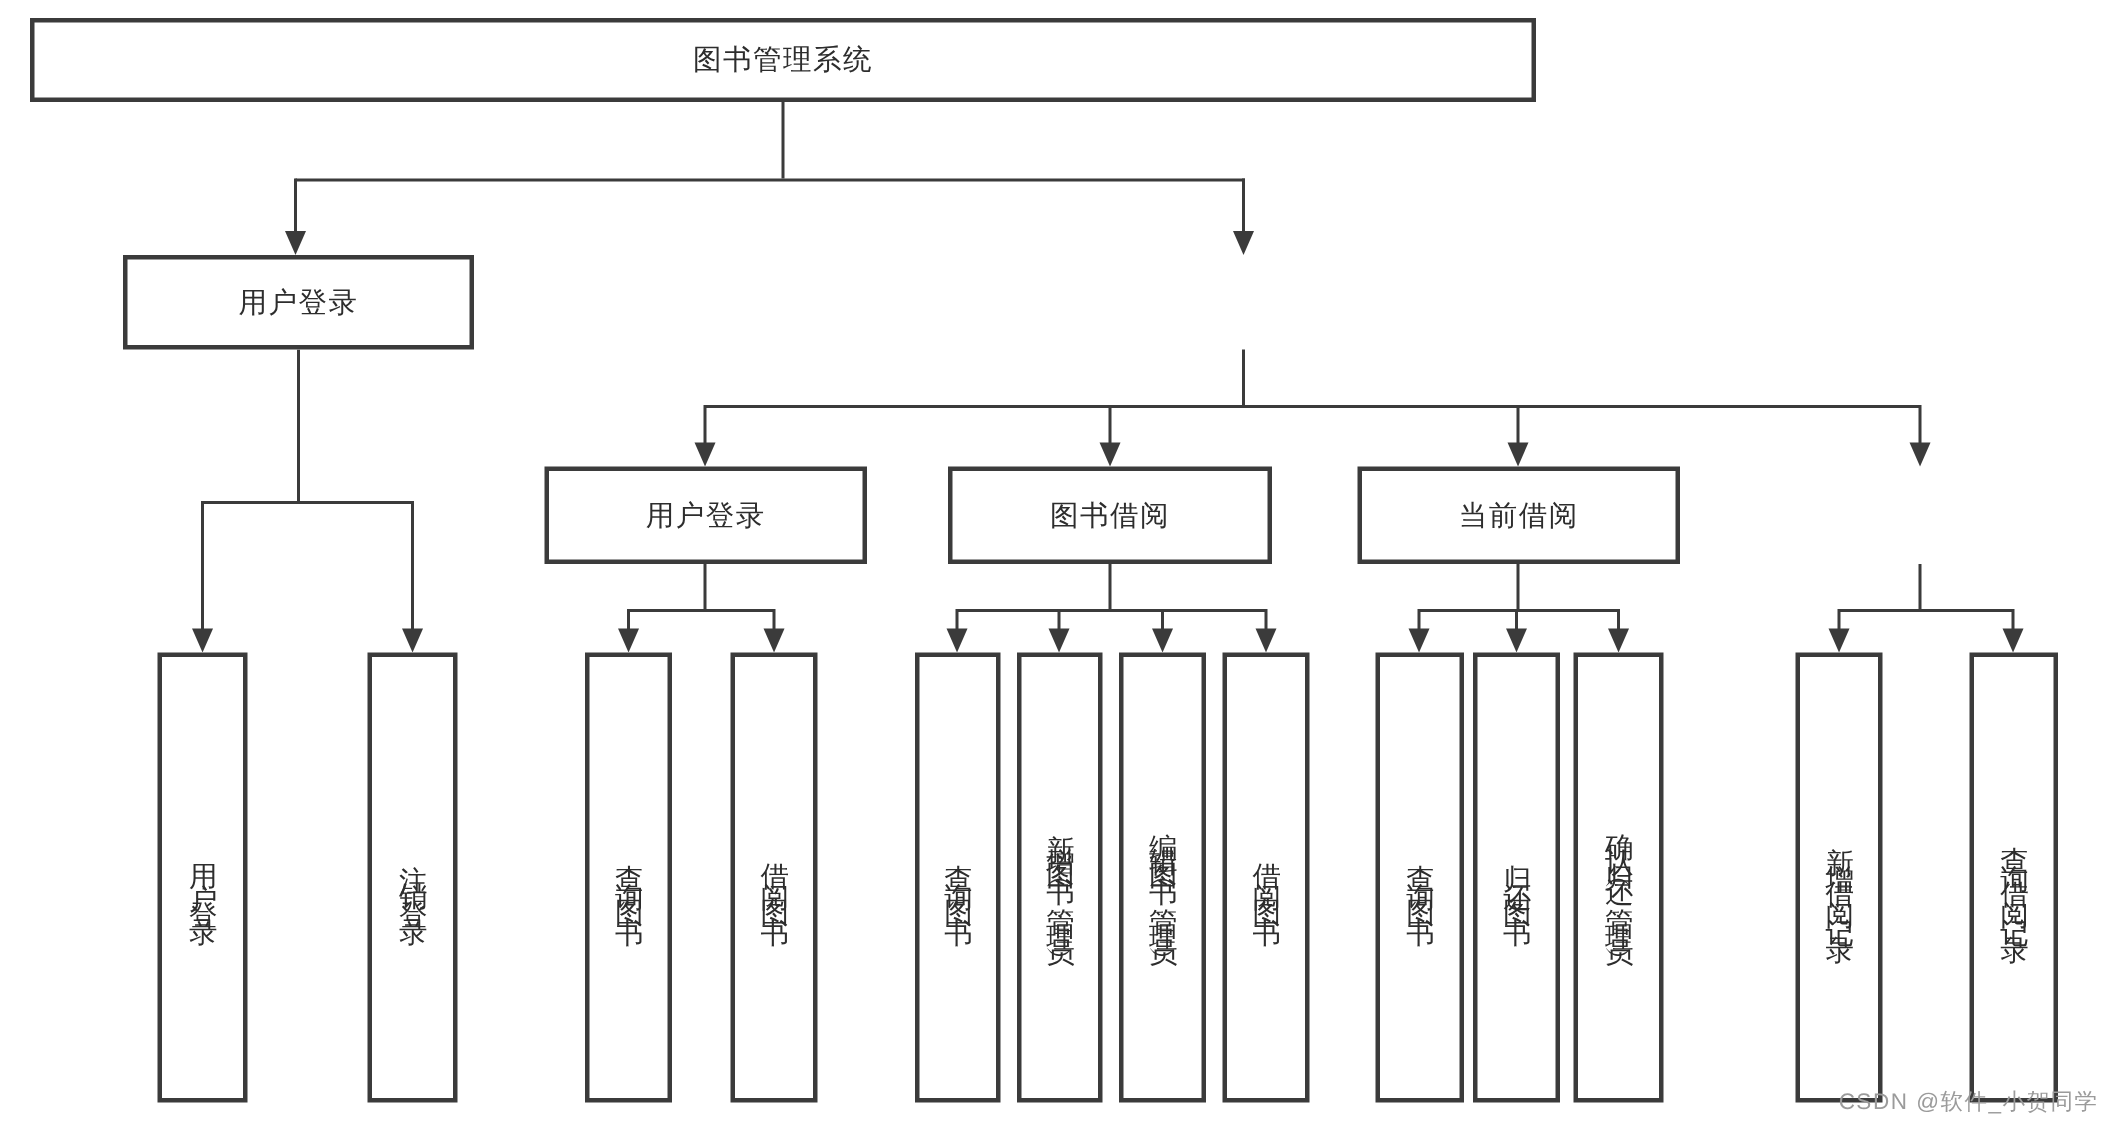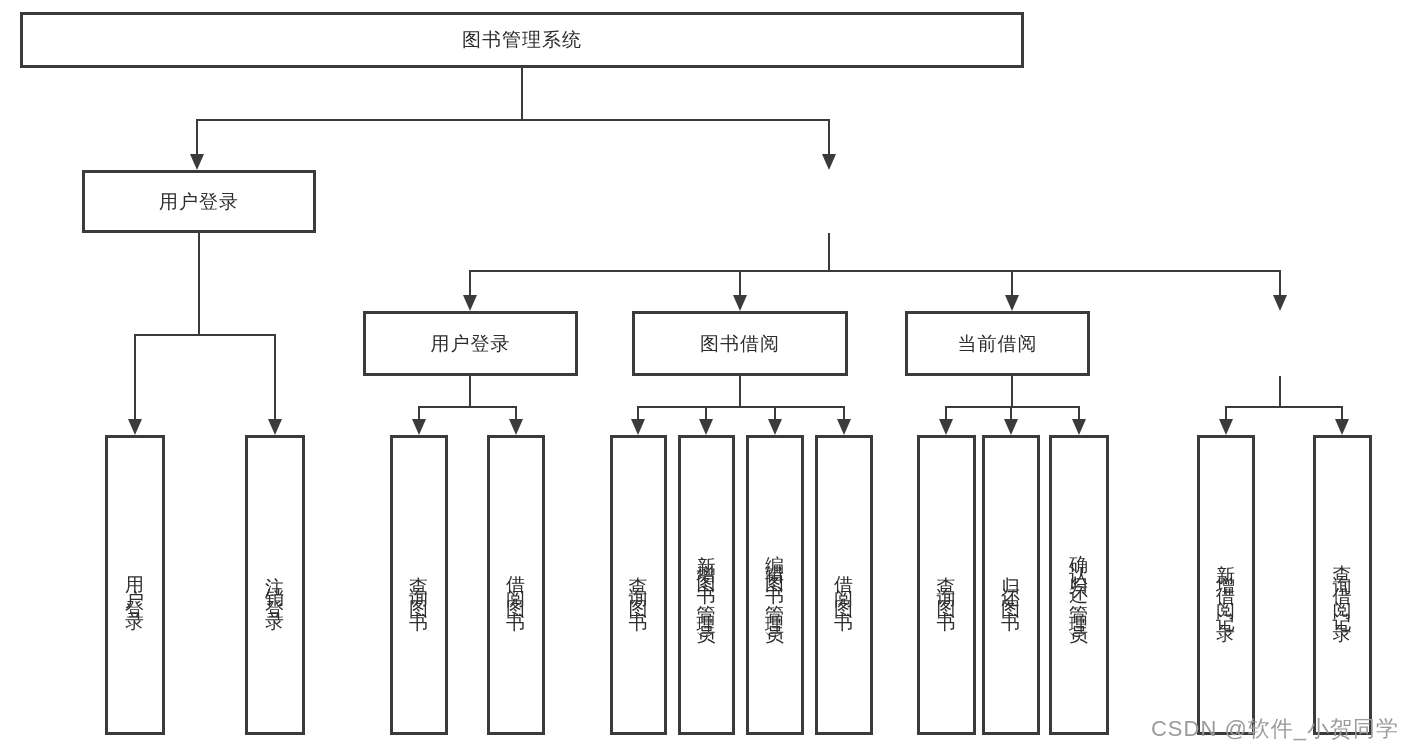--- a/index.html
+++ b/index.html
@@ -58,21 +58,21 @@
     height: 0;
     border-left: 7px solid transparent;
     border-right: 7px solid transparent;
     border-top: 16px solid var(--color-line);
     z-index: 1;
   }
   .watermark {
     position: absolute;
     right: 6px;
     bottom: 3px;
-    font-size: 22px;
+    font-size: 15px;
     color: var(--color-watermark);
     letter-spacing: 1px;
     z-index: 3;
   }
 </style>
 </head>
 <body>
 
 <div class="canvas">
 
@@ -108,21 +108,21 @@
   <div class="ar" style="left:1005px; top:295px;"></div>
   <div class="vl" style="left:1279px; top:270px; height:26px;"></div>
   <div class="ar" style="left:1273px; top:295px;"></div>
 
   <div class="node" style="left:363px; top:311px; width:215px; height:65px;">
     <span>用户登录</span>
   </div>
   <div class="node" style="left:632px; top:311px; width:216px; height:65px;font-family:Liberation Serif, serif;">
     <span>图书借阅</span>
   </div>
-  <div class="node" style="left:905px; top:311px; width:185px; height:65px;">
+  <div class="node" style="left:905px; top:311px; width:215px; height:65px;">
     <span>当前借阅</span>
   </div>
 
   <div class="vl" style="left:469px; top:376px; height:31px;"></div>
   <div class="hl" style="left:419px; top:406px; width:97px;"></div>
   <div class="vl" style="left:418px; top:406px; height:14px;"></div>
   <div class="ar" style="left:412px; top:419px;"></div>
   <div class="vl" style="left:515px; top:406px; height:14px;"></div>
   <div class="ar" style="left:509px; top:419px;"></div>
 

